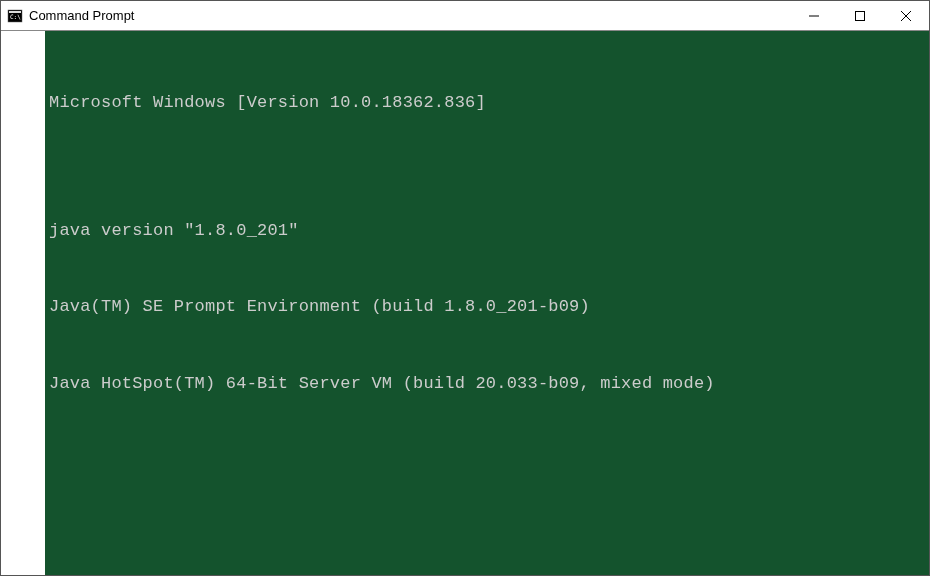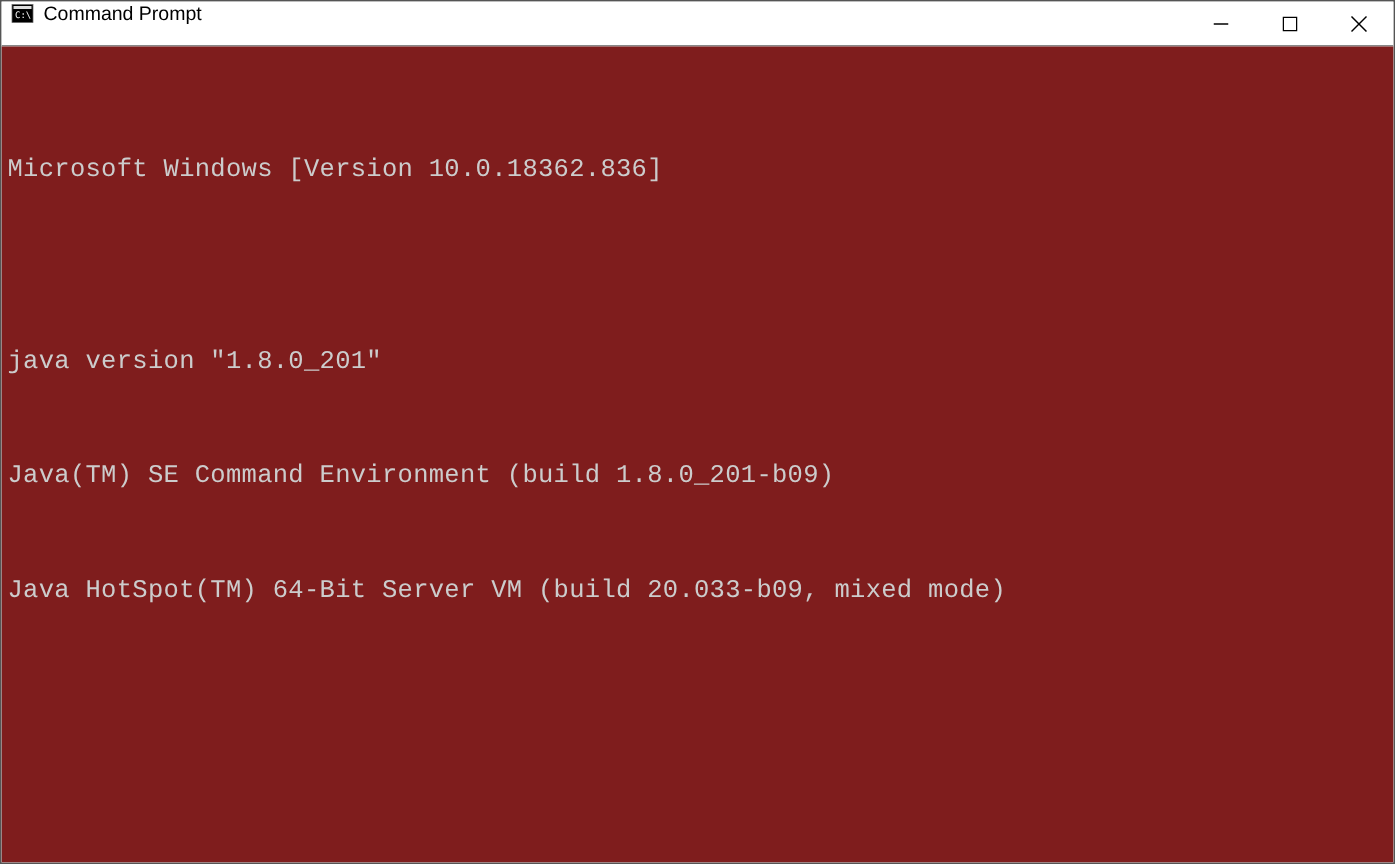--- a/index.html
+++ b/index.html
@@ -12,21 +12,21 @@
       background: #fff;
       width: 930px;
       height: 576px;
       overflow: hidden;
       border: 1px solid #555;
     }
     .titlebar {
       height: 30px;
       background: #ffffff;
       display: flex;
-      align-items: flex-start;
+      align-items: center;
       border-bottom: 1px solid #888;
     }
     .titlebar-icon {
       width: 16px;
       height: 16px;
       margin-left: 6px;
       margin-right: 6px;
       display: flex;
       align-items: center;
       justify-content: center;
@@ -59,29 +59,30 @@
       height: 10px;
       stroke: #000;
       stroke-width: 1;
       fill: none;
     }
     .win-btn.close svg {
       width: 12px;
       height: 12px;
     }
     .terminal {
-      background: #7f1d1d;
+      background: #14532d;
       color: #cccccc;
       font-family: Consolas, "Courier New", monospace;
       font-size: 17px;
       line-height: 1.5;
-      padding: 19px 4px;
+      padding: 8px 4px;
       height: calc(100% - 30px);
       white-space: pre;
       letter-spacing: 0.2px;
+      margin-left: 44px;
     }
     .terminal .line {
       display: block;
     }
   </style>
 </head>
 <body>
 
 <div class="titlebar">
   <span class="titlebar-icon">
@@ -109,17 +110,17 @@
           <line x1="11" y1="1" x2="1" y2="11"></line>
         </svg>
     </button>
   </div>
 </div>
 
 <div class="terminal">
   <span class="line">Microsoft Windows [Version 10.0.18362.836]</span>
   <span class="line"></span>
   <span class="line">java version "1.8.0_201"</span>
-  <span class="line">Java(TM) SE Command Environment (build 1.8.0_201-b09)</span>
+  <span class="line">Java(TM) SE Prompt Environment (build 1.8.0_201-b09)</span>
   <span class="line">Java HotSpot(TM) 64-Bit Server VM (build 20.033-b09, mixed mode)</span>
   <span class="line"></span>
   
 </div>
 
 </body></html>

